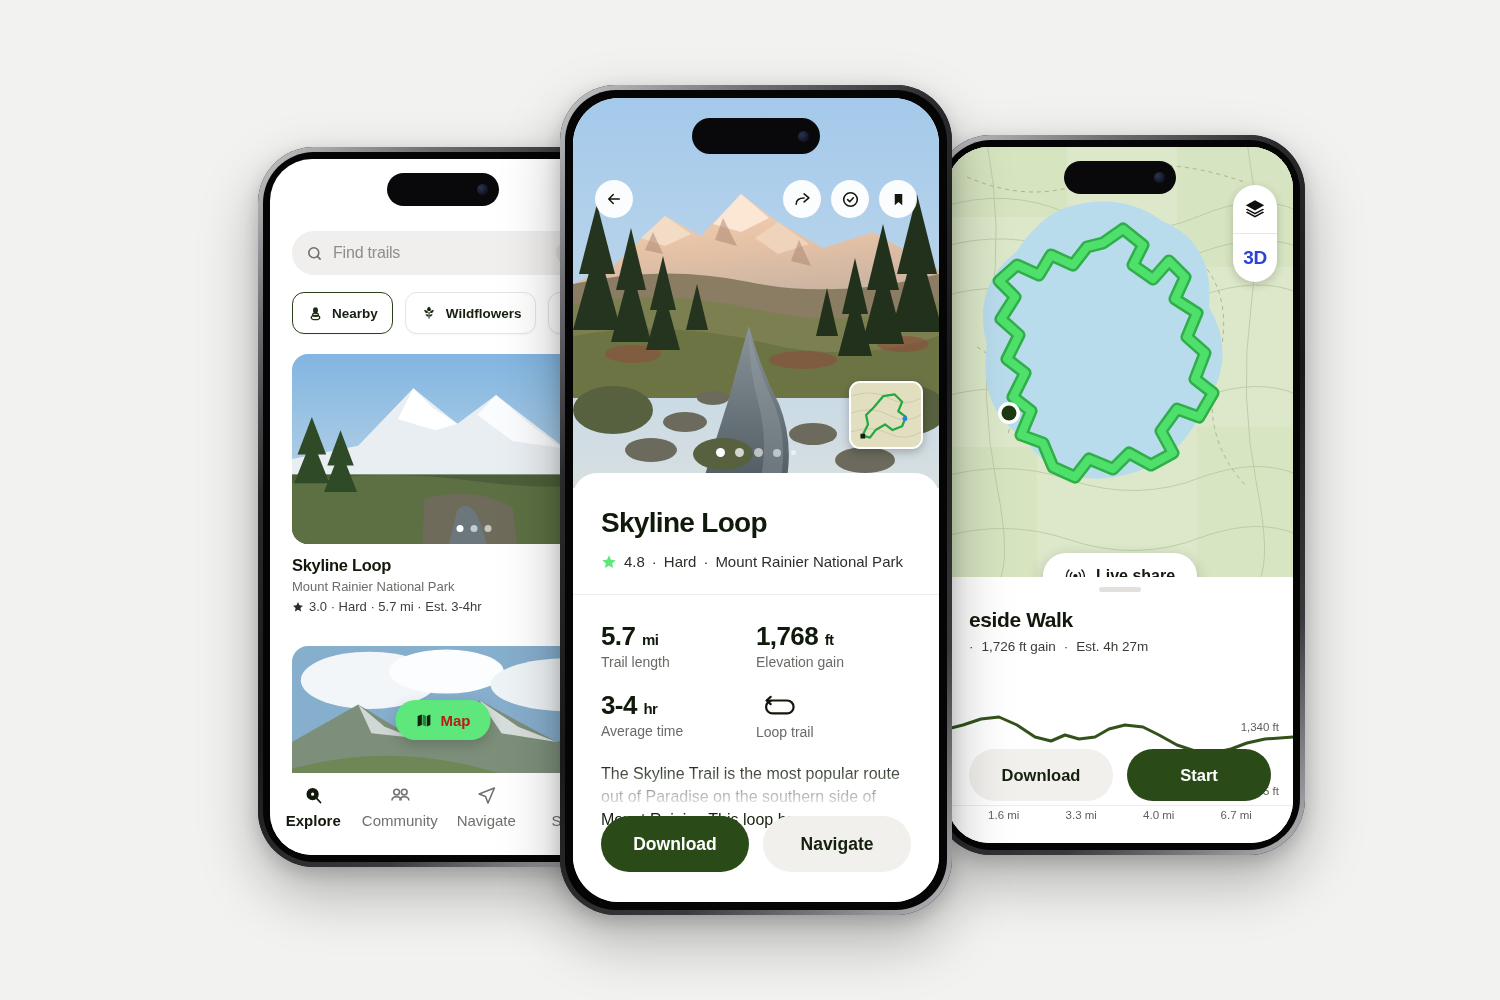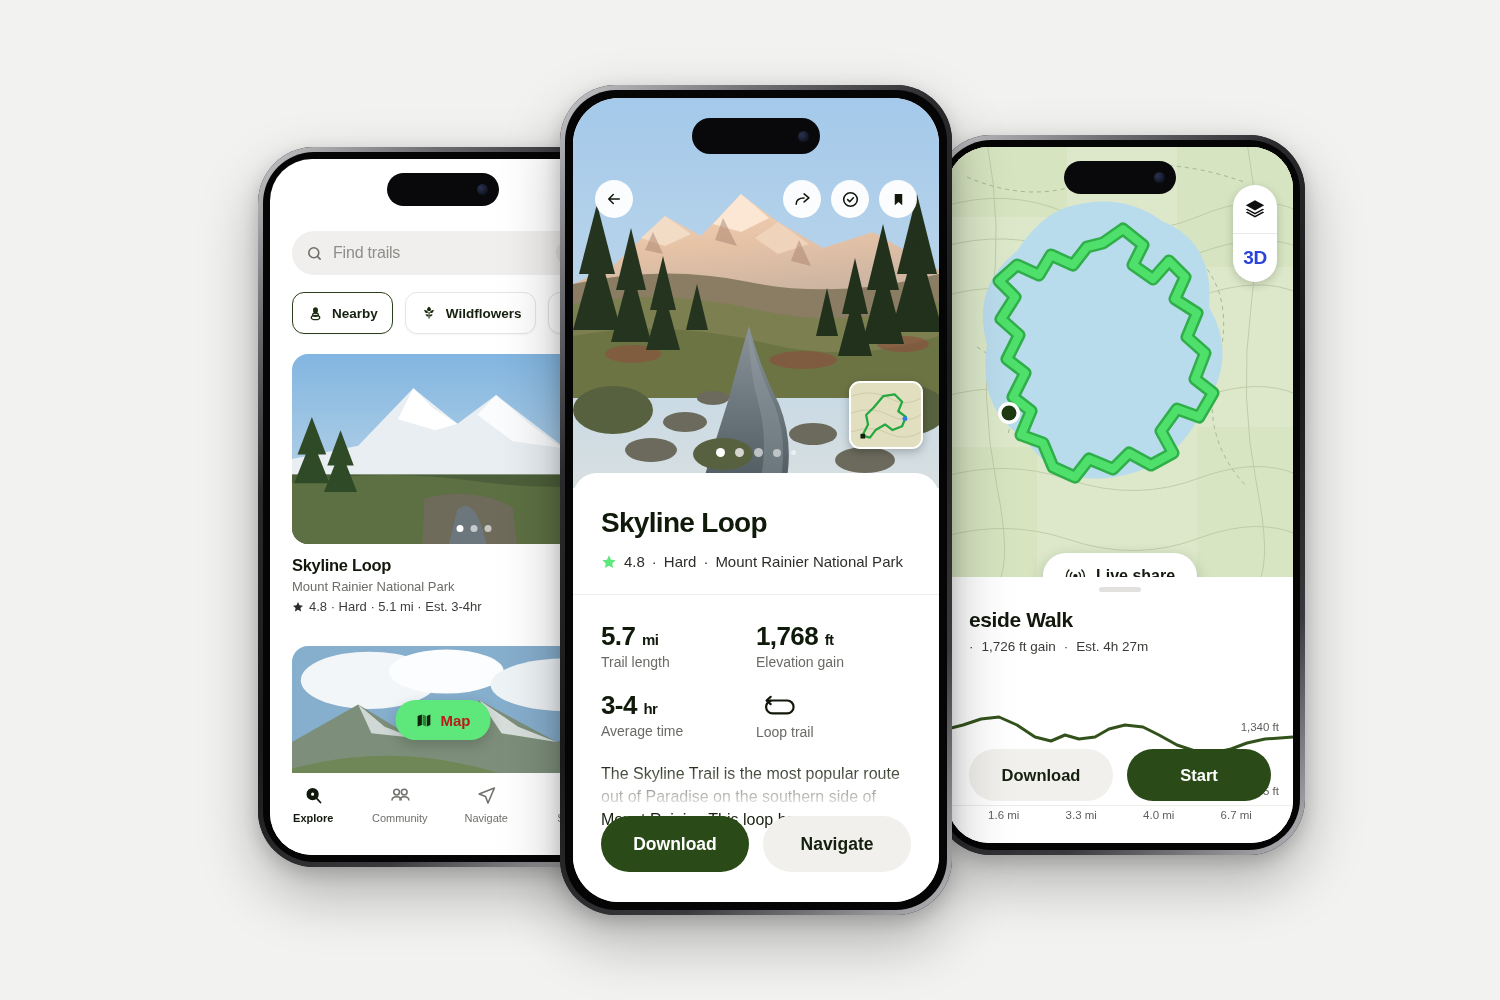--- a/index.html
+++ b/index.html
@@ -52,21 +52,21 @@
   .dots-s { position:absolute; left:50%; transform:translateX(-50%); bottom:12px; display:flex; gap:7px; }
   .dots-s i { width:7px; height:7px; border-radius:50%; background:rgba(255,255,255,.62); display:block; }
   .dots-s i.on { background:#fff; }
   .mapbtn { position:absolute; left:50%; transform:translateX(-50%); bottom:115px;
       background:#5ee87c; height:40px; border-radius:20px; display:flex; align-items:center;
       gap:8px; padding:12px 20px; font-size:15px; font-weight:600; color:#b91c1c;
       box-shadow:0 5px 14px rgba(0,0,0,.18); }
   .tabbar { position:absolute; left:0; right:0; bottom:0; height:82px; background:#fff;
       display:flex; align-items:flex-start; padding-top:12px; }
   .tab { flex:1; display:flex; flex-direction:column; align-items:center; gap:6px; }
-  .tab span { font-size:11px; color:#70706c; }
+  .tab span { font-size:15px; color:#70706c; }
   .tab.on span { color:#12190c; font-weight:700; }
 
   
   #phone-right { left:935px; top:135px; width:370px; height:720px; }
   .map-area { position:absolute; left:0; right:0; top:0; height:430px; overflow:hidden;
       background:#dfe9cf; }
   .mapctl { position:absolute; right:16px; top:38px; width:44px; border-radius:22px;
       background:#fff; box-shadow:0 3px 10px rgba(0,0,0,.18); overflow:hidden; z-index:20;}
   .mapctl > div { height:48px; display:flex; align-items:center; justify-content:center; }
   .mapctl .sep { height:1px; background:#e8e8e5; }
@@ -224,21 +224,21 @@
               </div>
           </div>
           <div class="title">Skyline Loop</div>
           <div class="sub">Mount Rainier National Park</div>
           <div class="meta">
             <span class="ic">
               <svg width="12" height="12" viewBox="0 0 24 24" fill="#2b2b28">
                   <path d="M12 2l3 6.6 7 .8-5.2 4.7 1.4 7L12 17.6 5.8 21.1l1.4-7L2 9.4l7-.8z"></path>
                 </svg>
             </span>
-            <span>4.8 · Hard · 5.1 mi · Est. 3-4hr</span>
+            <span>3.0 · Hard · 5.7 mi · Est. 3-4hr</span>
           </div>
 
         </div>
 
         <div class="tcard" style="top:487px;">
           <div class="photo">
             <svg width="100%" height="100%" viewBox="0 0 330 190" preserveAspectRatio="xMidYMid slice">
               <rect width="330" height="190" fill="#86aecd"></rect>
               <ellipse cx="70" cy="40" rx="62" ry="26" fill="#f3f6f8"></ellipse>
                 <ellipse cx="140" cy="32" rx="52" ry="20" fill="#fbfdfe"></ellipse>

